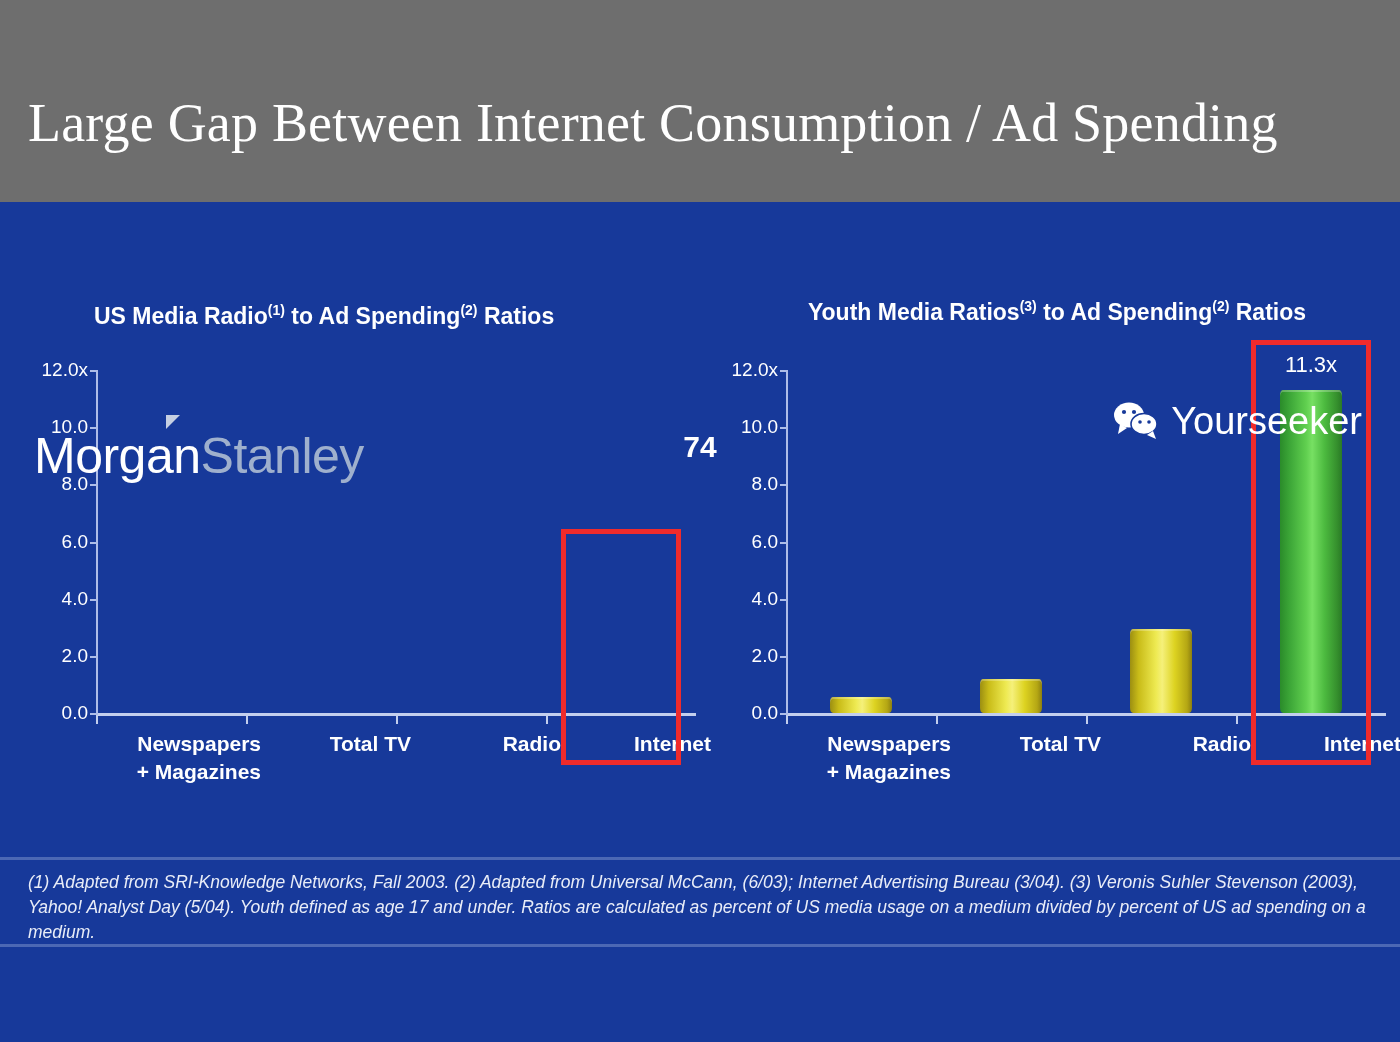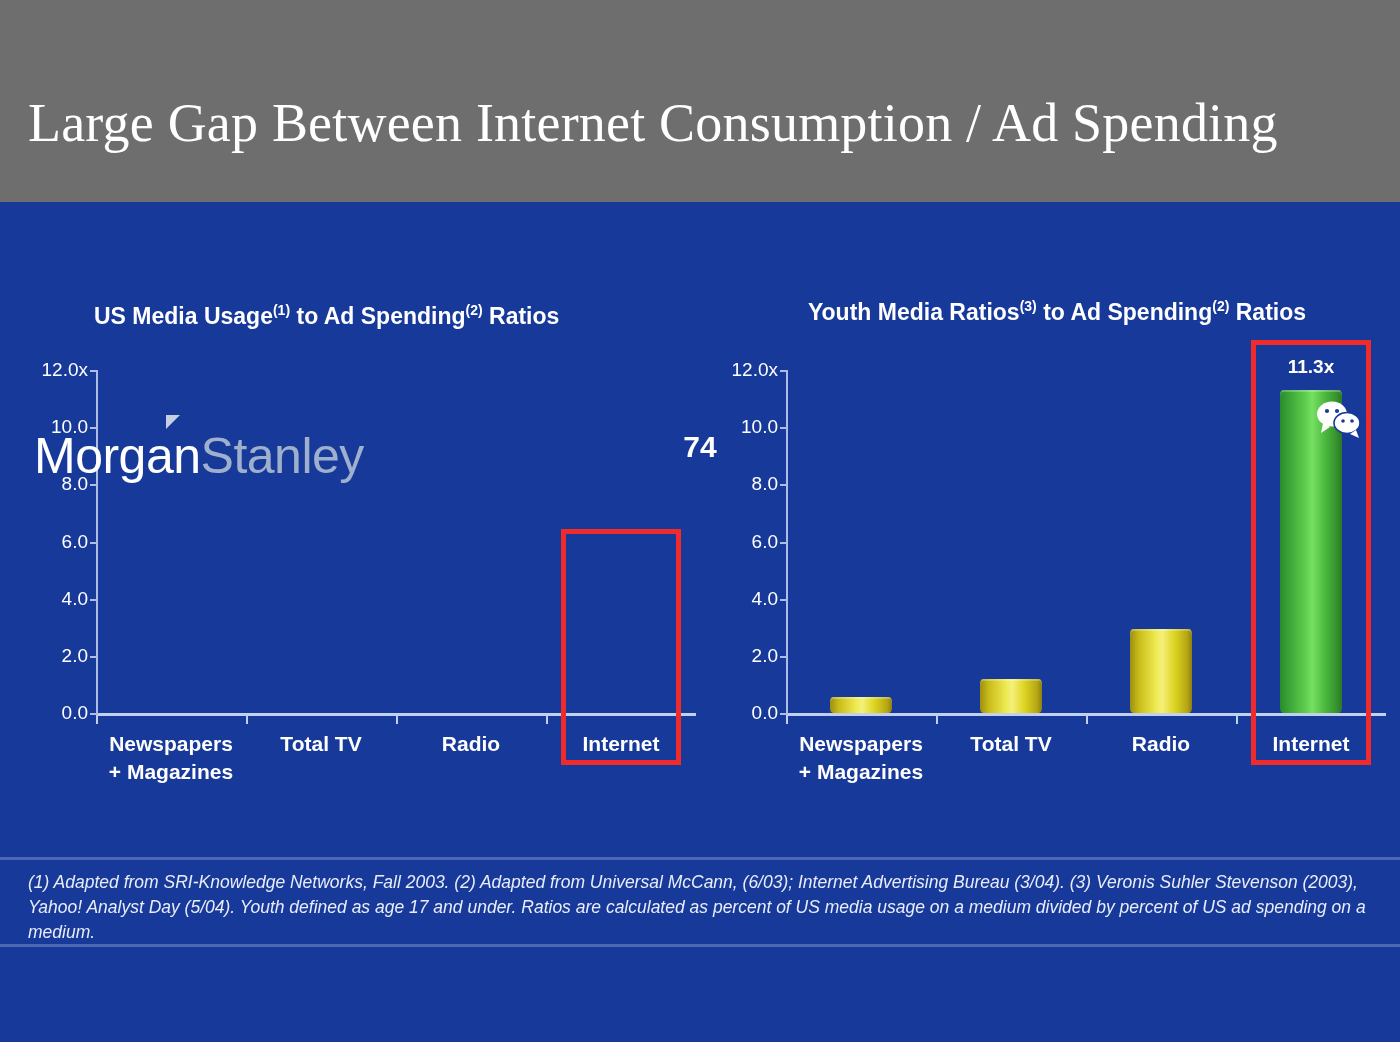--- a/index.html
+++ b/index.html
@@ -147,38 +147,38 @@
   .bar.green {
     background: linear-gradient(to right,
       #2a8b2a 0%, #3aa336 14%, #60cf4f 42%, #77e063 52%,
       #4cba3f 72%, #358f2d 92%, #2a7a26 100%);
     box-shadow: inset 0 2px 0 rgba(255,255,255,0.25);
   }
   .bar-value {
     position: absolute;
     left: 50%;
     transform: translateX(-50%);
-    font-size: 19px;
-    font-weight: bold;
+    font-size: 22px;
+    font-weight: normal;
     color: #ffffff;
     white-space: nowrap;
   }
 
   .cat-labels {
     position: absolute;
     left: 74px;
     top: 360px;
     width: 600px;
     height: 80px;
   }
   .cat-label {
     position: absolute;
     top: 0;
     width: 180px;
-    text-align: center;
+    text-align: right;
     font-size: 21px;
     font-weight: bold;
     color: #ffffff;
     line-height: 28px;
   }
 
   .highlight-box {
     position: absolute;
     border: 5px solid #ef2b2b;
     pointer-events: none;
@@ -261,21 +261,21 @@
 
 <div class="slide">
 
   <div class="header-band"></div>
   <div class="slide-title">Large Gap Between Internet Consumption / Ad Spending</div>
 
   <div class="body-area">
 
     <div class="chart-panel left">
       <div class="chart-heading">
-        <span>US Media Usage</span><sup>(1)</sup><span> to Ad Spending</span><sup>(2)</sup><span> Ratios</span>
+        <span>US Media Radio</span><sup>(1)</sup><span> to Ad Spending</span><sup>(2)</sup><span> Ratios</span>
       </div>
       <div class="plot">
         <div class="axis-labels">
             <div class="axis-label" style="top: 343px;">0.0</div>
             <div class="axis-label" style="top: 285.833px;">2.0</div>
             <div class="axis-label" style="top: 228.667px;">4.0</div>
             <div class="axis-label" style="top: 171.5px;">6.0</div>
             <div class="axis-label" style="top: 114.333px;">8.0</div>
             <div class="axis-label" style="top: 57.1667px;">10.0</div>
             <div class="axis-label" style="top: 0px;">12.0x</div>
@@ -389,16 +389,17 @@
           <ellipse cx="16" cy="14" rx="15" ry="12.5" fill="#ffffff"></ellipse>
           <polygon points="7,23 5,33 14,27" fill="#ffffff"></polygon>
           <circle cx="11" cy="11" r="2.1" fill="#17399a"></circle>
           <circle cx="21" cy="11" r="2.1" fill="#17399a"></circle>
           <ellipse cx="31" cy="23" rx="13" ry="10.5" fill="#ffffff" stroke="#17399a" stroke-width="1.6"></ellipse>
           <polygon points="40,30 43,38 34,34" fill="#ffffff"></polygon>
           <circle cx="27" cy="21" r="1.8" fill="#17399a"></circle>
           <circle cx="36" cy="21" r="1.8" fill="#17399a"></circle>
         </svg>
       </span>
+      <span class="brand-name">Yourseeker</span>
     </div>
 
   </div>
 </div>
 
 </body></html>

